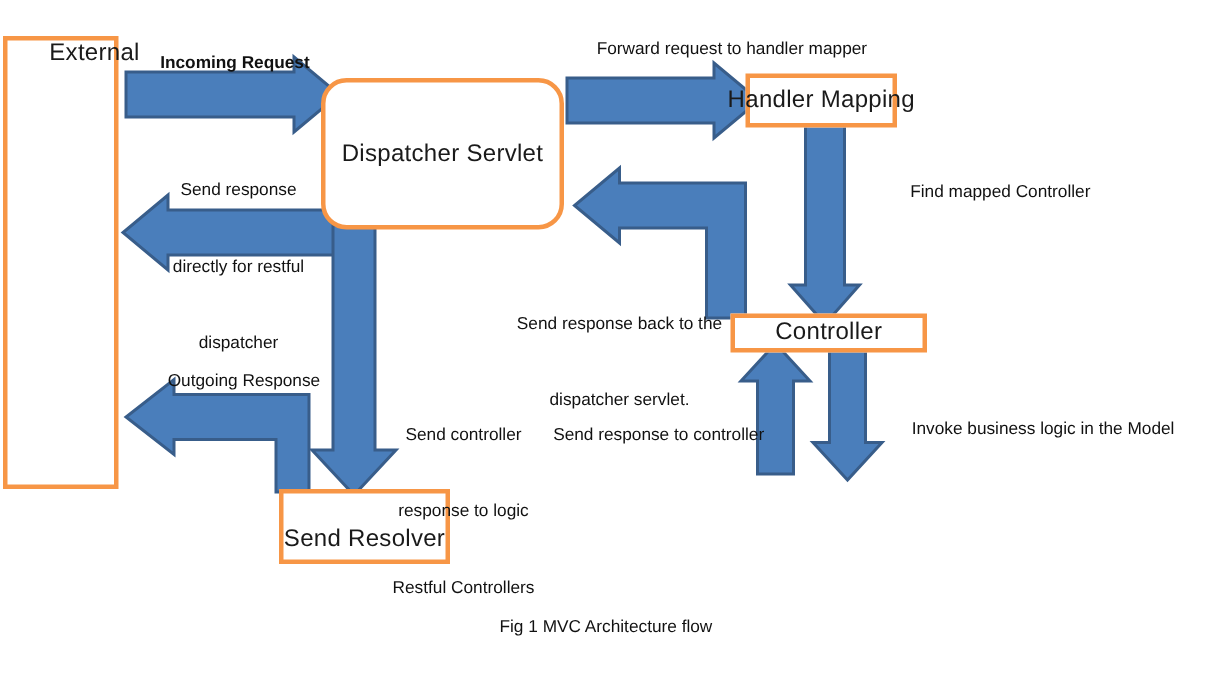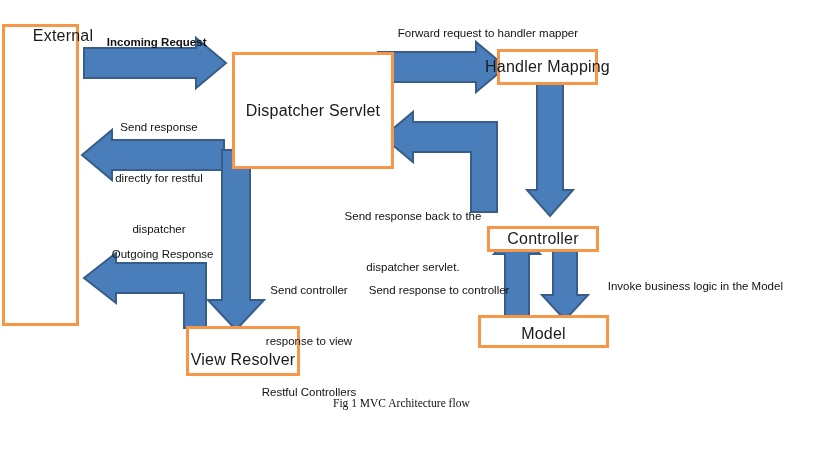--- a/index.html
+++ b/index.html
@@ -98,75 +98,75 @@
 
     <polygon class="arrow-shape" points="222,150 250,150 250,300 264,300 236,330 208,300 222,300"></polygon>
 
     <polygon class="arrow-shape" points="206,328 206,263 116,263 116,253 84,278 116,303 116,293 184,293 184,328"></polygon>
   </svg>
 
   <div class="node" style="left:2px; top:24px; width:77px; height:302px; align-items:flex-start;padding-left:45px;">
     <span class="node-label">External</span>
   </div>
 
-  <div class="node center-v" style="left:232px; top:52px; width:162px; height:117px;">
+  <div class="node center-v" style="left:214px; top:52px; width:162px; height:101px;border-radius:17px;">
     <span class="node-label">Dispatcher Servlet</span>
   </div>
 
   <div class="node center-v" style="left:497px; top:49px; width:101px; height:36px;">
     <span class="node-label">Handler Mapping</span>
   </div>
 
-  <div class="node center-v" style="left:487px; top:226px; width:112px; height:26px;">
+  <div class="node center-v" style="left:487px; top:209px; width:131px; height:26px;">
     <span class="node-label">Controller</span>
   </div>
 
-  <div class="node top-label" style="left:478px; top:315px; width:131px; height:33px;">
-    <span class="node-label">Model</span>
-  </div>
 
   <div class="node top-label mid-top" style="left:186px; top:326px; width:114px; height:50px;">
-    <span class="node-label">View Resolver</span>
+    <span class="node-label">Send Resolver</span>
   </div>
 
   <div class="label left" style="left:94px; top:17px;font-weight:bold;">
     <span>Incoming Request</span>
   </div>
 
   <div class="label left" style="left:385px; top:8px;">
     <span>Forward request to handler mapper</span>
   </div>
 
   <div class="label center" style="left:88px; top:85px; width:142px;">
     <div>Send response</div>
     <div>directly for restful</div>
     <div>dispatcher</div>
   </div>
 
+  <div class="label left" style="left:594px; top:103px;">
+    <span>Find mapped Controller</span>
+  </div>
 
   <div class="label center" style="left:344px; top:174px; width:138px;">
     <div>Send response back to the</div>
     <div>dispatcher servlet.</div>
   </div>
 
   <div class="label left" style="left:99px; top:229px;">
     <span>Outgoing Response</span>
   </div>
 
   <div class="label center" style="left:254px; top:248px; width:110px;">
     <div>Send controller</div>
-    <div>response to view</div>
+    <div>response to logic</div>
     <div>Restful Controllers</div>
   </div>
 
   <div class="label left" style="left:595px; top:261px;">
     <span>Invoke business logic in the Model</span>
   </div>
 
   <div class="label left" style="left:356px; top:265px;">
     <span>Send response to controller</span>
   </div>
 
-  <div class="caption" style="left:333px; top:397px;font-family:Liberation Serif, serif;">
+  <div class="caption" style="left:333px; top:412px;">
     <span>Fig 1 MVC Architecture flow</span>
   </div>
 
 </div>
 
 </body></html>

